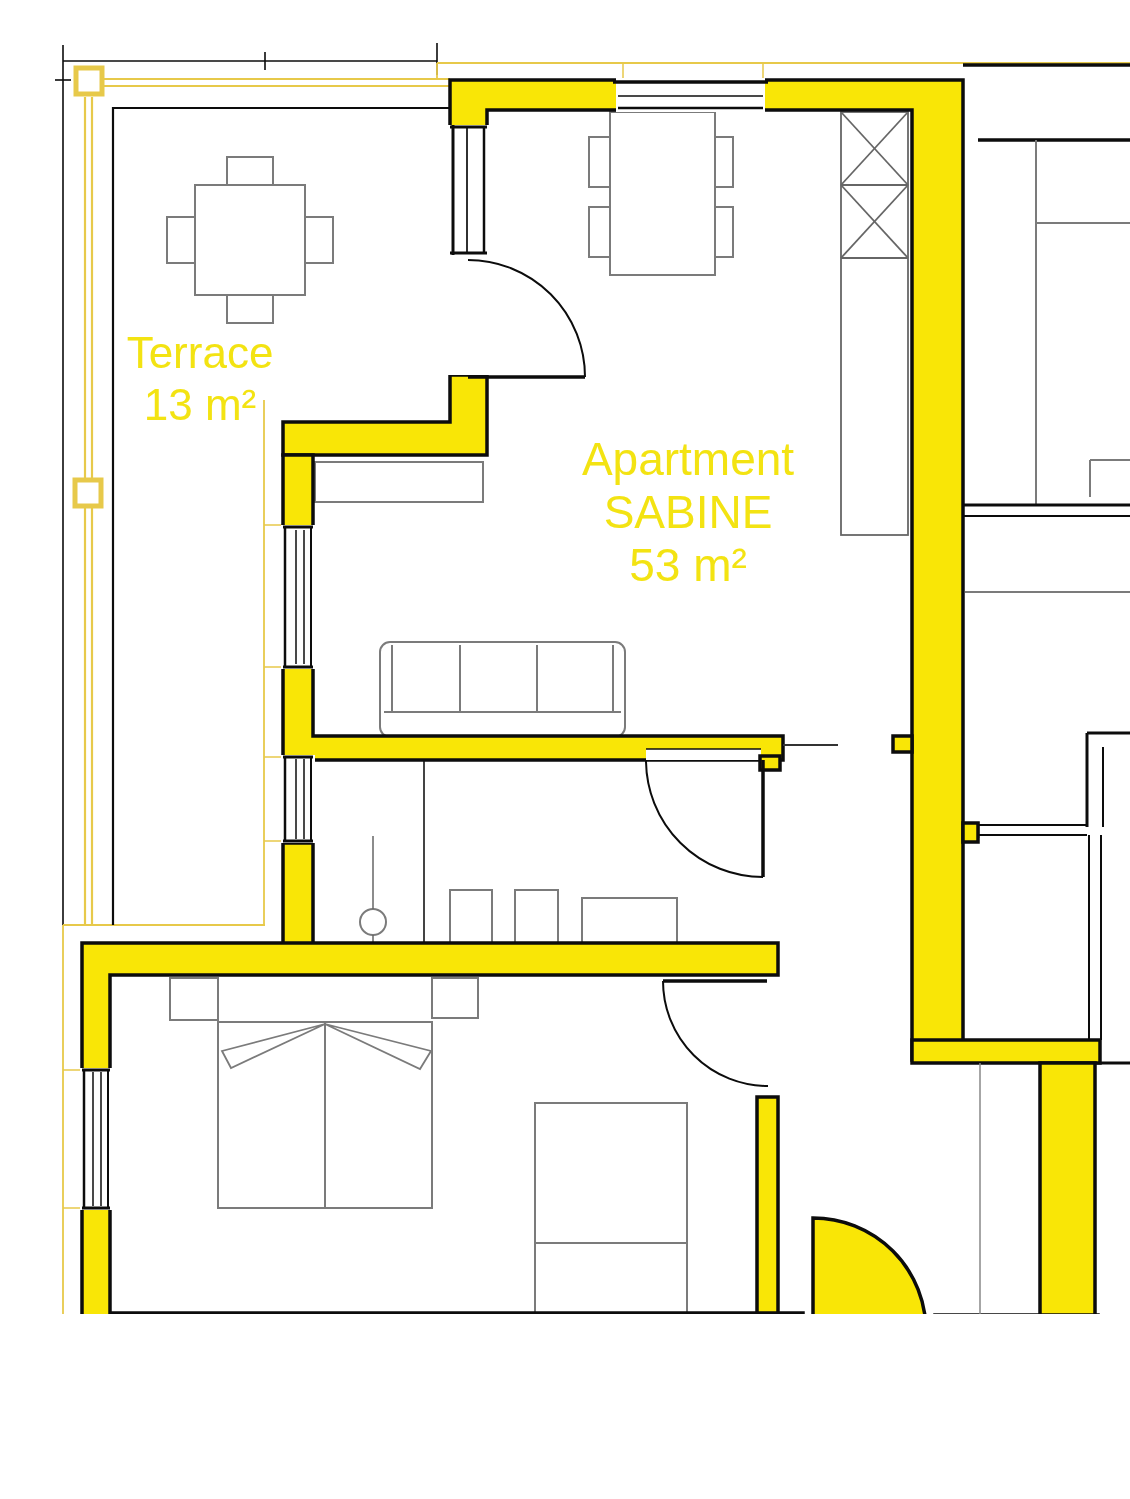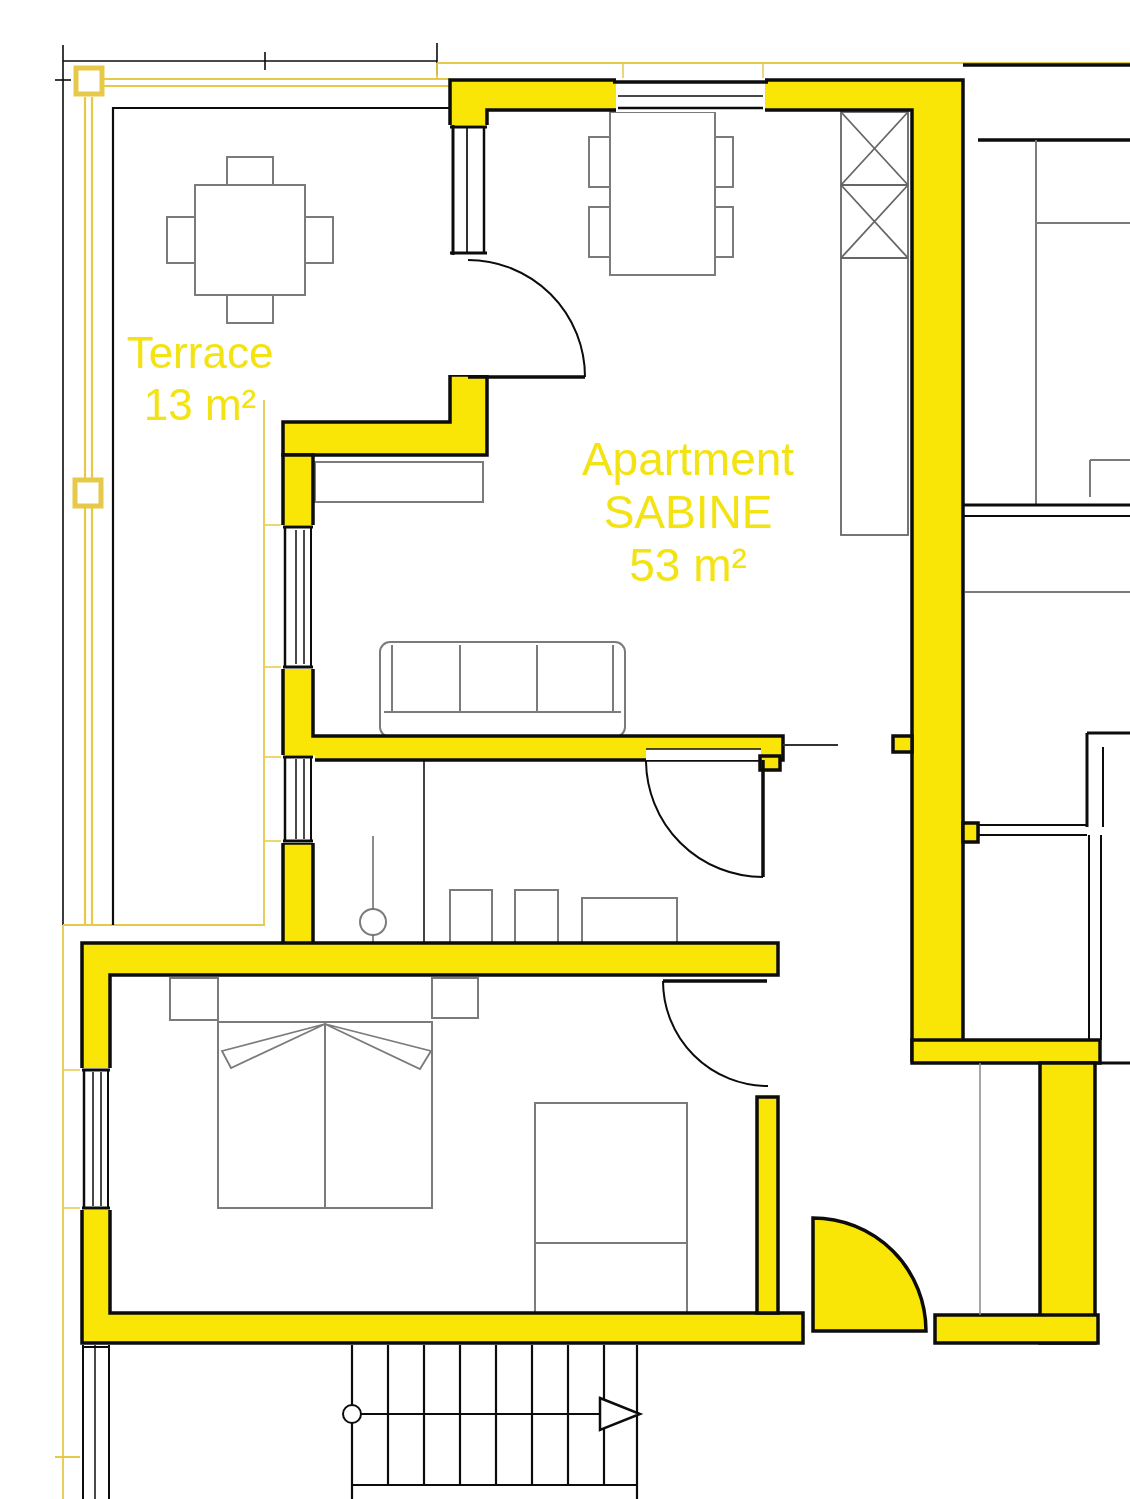--- a/index.html
+++ b/index.html
@@ -1,20 +1,20 @@
 <!DOCTYPE html>
 <html style="--wall: #f9e606; --text: #f3e312; --railing: #e7c94a; --line: #0c0c0c; --furn: #7b7b7b; --bg: #ffffff;"><head>
 <meta charset="utf-8">
 <style>
   :root{
     --wall:#f9e606; --text:#f3e312; --railing:#e7c94a;
     --line:#0c0c0c; --furn:#7b7b7b; --bg:#ffffff;
   }
   html,body{margin:0;padding:0;background:var(--bg);}
-  .plan-stage{width:1130px;height:1499px;position:relative;background:var(--bg);overflow:hidden;text-decoration:underline;}
+  .plan-stage{width:1130px;height:1314px;position:relative;background:var(--bg);overflow:hidden;text-decoration:underline;}
   svg{display:block}
   .wall{fill:var(--wall);stroke:var(--line);stroke-width:3.5;stroke-linejoin:miter;}
   .blk{stroke:var(--line);fill:none;}
   .rail{stroke:var(--railing);fill:none;}
   .railsq{fill:#ffffff;stroke:var(--railing);stroke-width:5;}
   .furn{fill:none;stroke:var(--furn);stroke-width:2;}
   .furnf{fill:#ffffff;stroke:var(--furn);stroke-width:1.8;}
   .white{fill:#ffffff;stroke:none;}
   .doorarc{stroke:var(--line);stroke-width:2;fill:none;}
   .leaf{stroke:var(--line);stroke-width:3.5;fill:none;}

